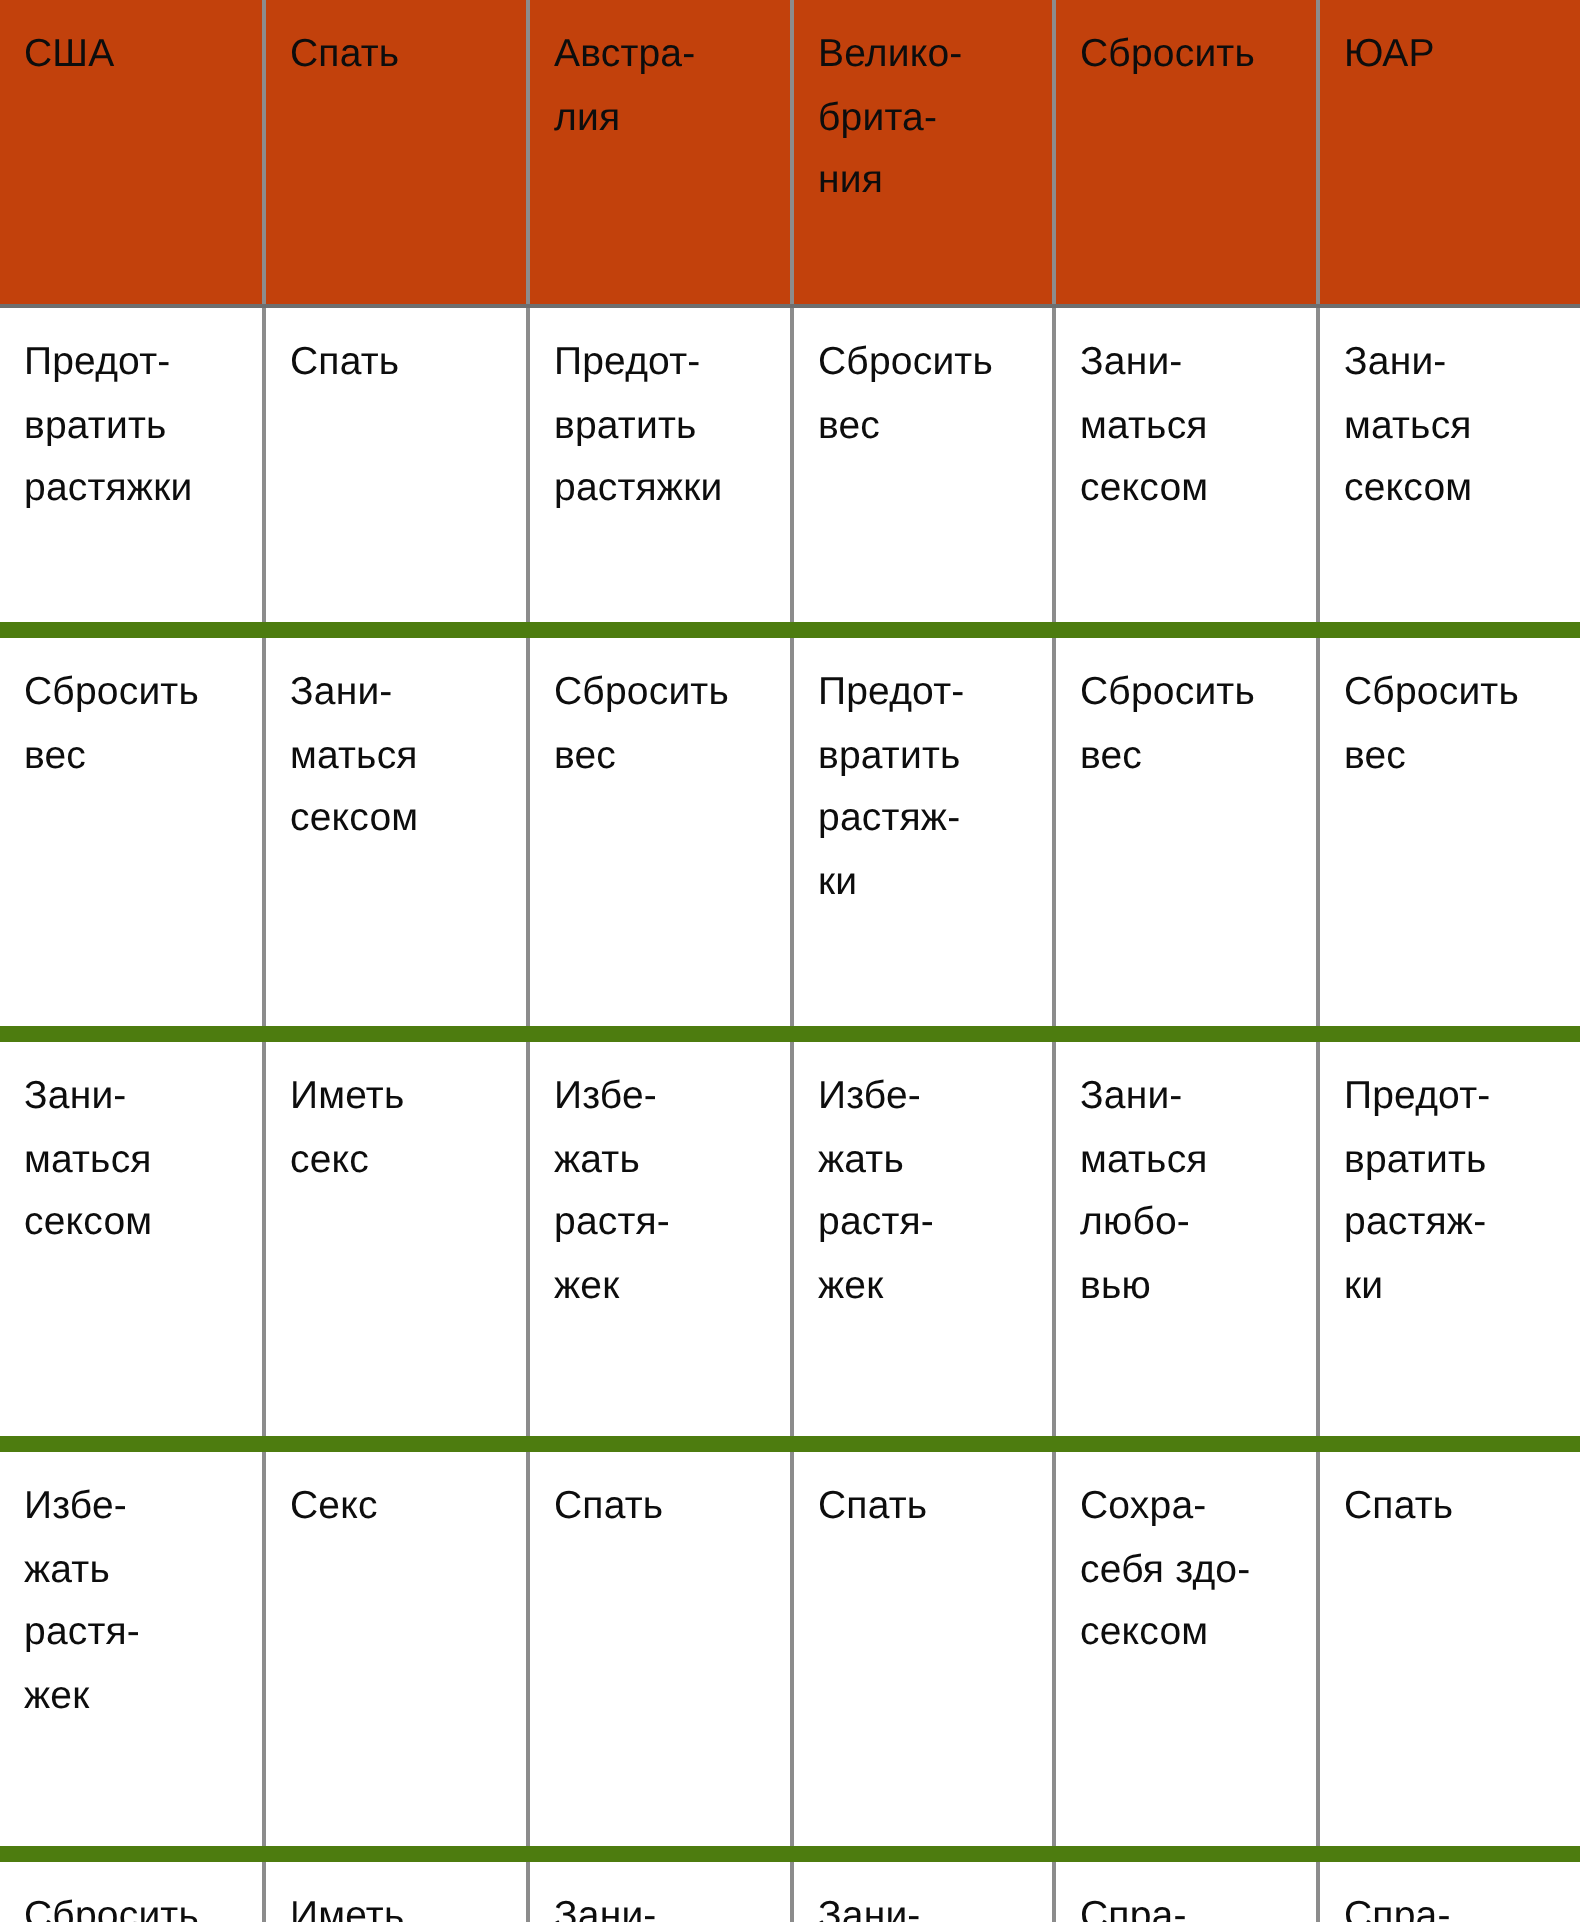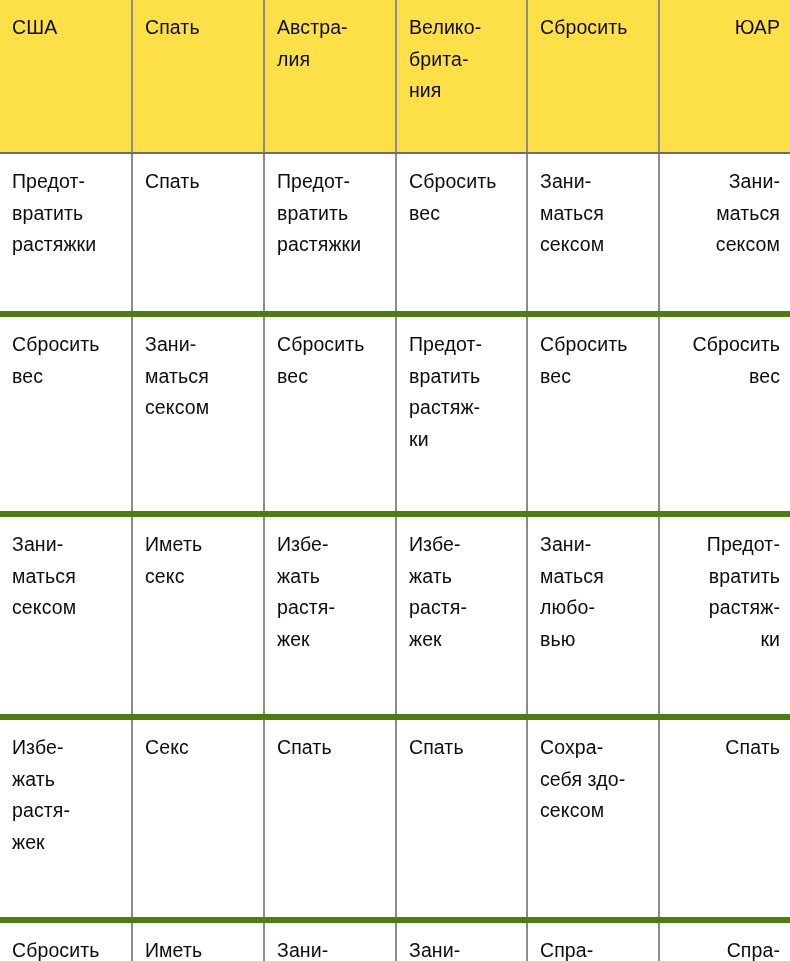--- a/index.html
+++ b/index.html
@@ -33,39 +33,38 @@
 
   table.grid col.c0 { width: 132px; }
   table.grid col.c1 { width: 132px; }
   table.grid col.c2 { width: 132px; }
   table.grid col.c3 { width: 131px; }
   table.grid col.c4 { width: 132px; }
   table.grid col.c5 { width: 131px; }
 
   th.hcell, td.dcell {
     border-right: 2px solid #8c8c8c;
-    border-bottom: 6px solid #4d7c0f;
+    border-bottom: 8px solid #4d7c0f;
     vertical-align: top;
     text-align: left;
     padding: 12px 10px 10px 12px;
     font-weight: normal;
     font-size: 19.5px;
     line-height: 1.62;
     letter-spacing: 0.1px;
     word-break: keep-all;
     overflow: hidden;
   }
 
   th.hcell:last-child, td.dcell:last-child {
     border-right: none;
-    text-align: right;
   }
 
   thead tr th.hcell {
-    background: #fde047;
+    background: #c2410c;
     border-bottom: 2px solid #6e6e6e;
     height: 130px;
   }
 
   tbody tr:last-child td.dcell {
     border-bottom: none;
   }
 
   tbody tr.r0 td.dcell { height: 135px; }
   tbody tr.r1 td.dcell { height: 172px; }

